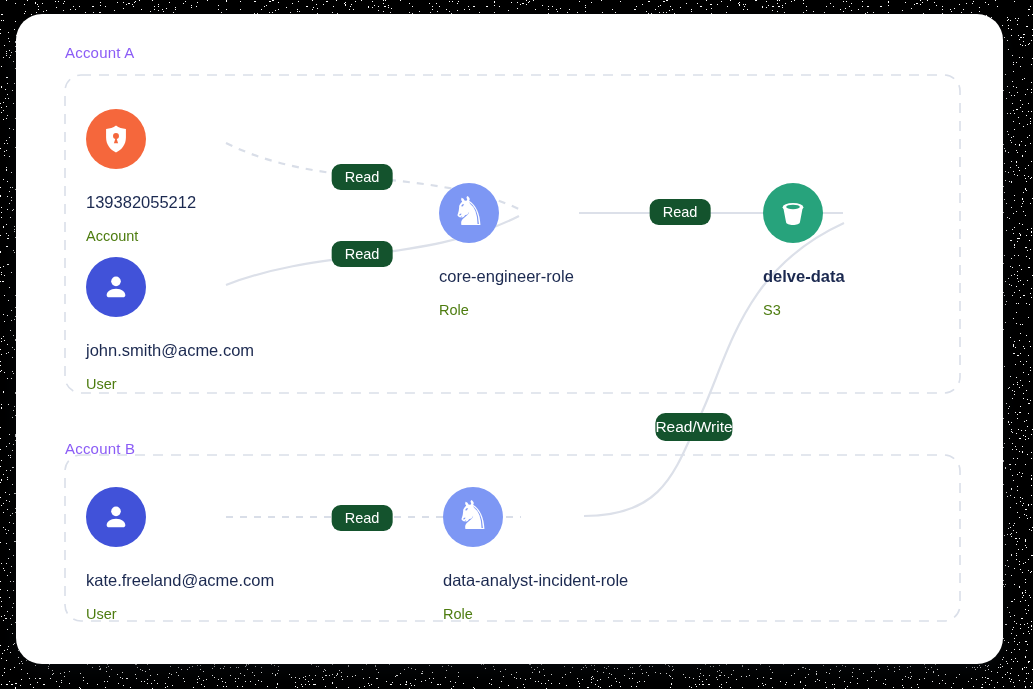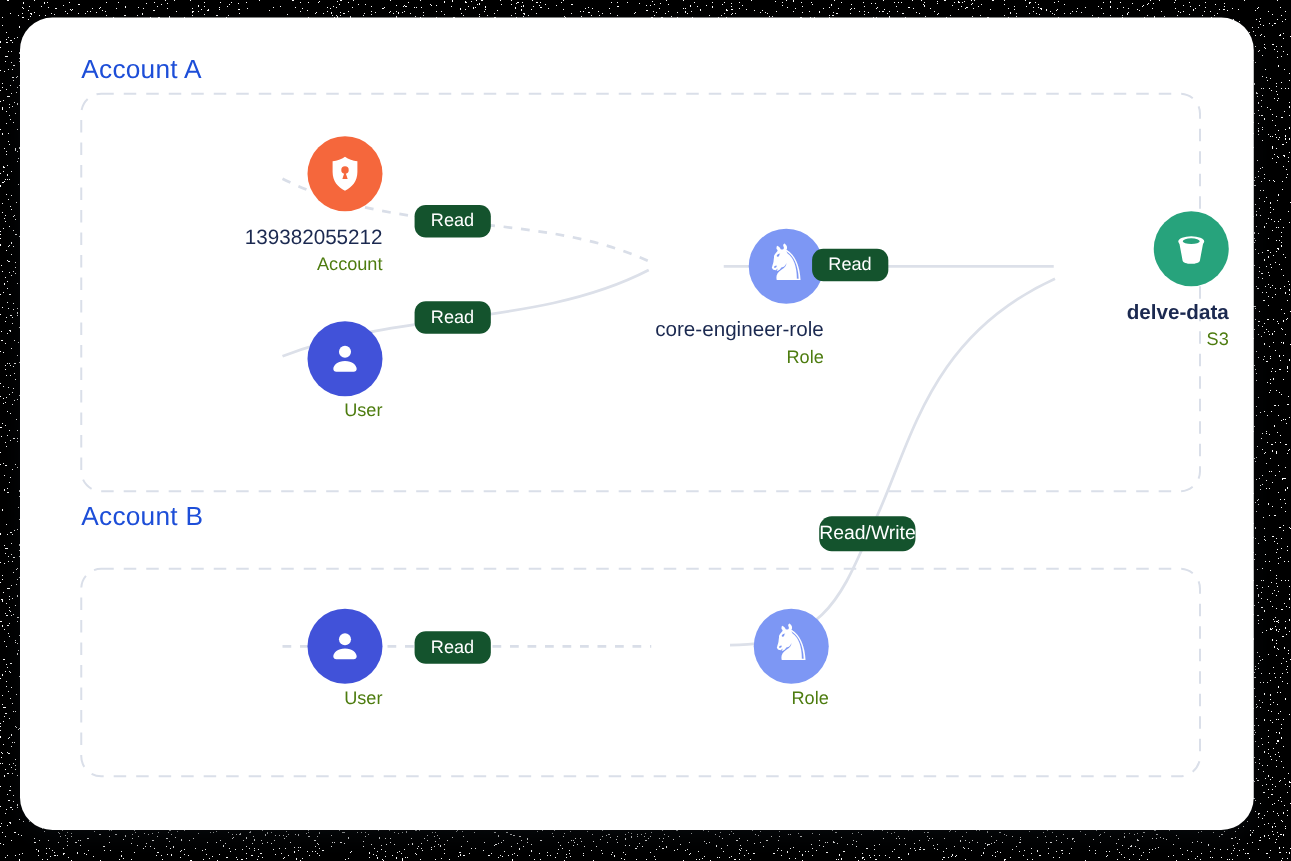--- a/index.html
+++ b/index.html
@@ -9,47 +9,47 @@
     background:#ffffff;
   }
   .noise-bg{position:absolute;left:0;top:0;width:1033px;height:689px;z-index:0;}
   .card{
     position:absolute;left:16px;top:14px;width:987px;height:650px;
     background:#ffffff;border-radius:26px;z-index:1;
     box-shadow:0 8px 18px rgba(10,12,16,.55), 0 2px 5px rgba(10,12,16,.30);
   }
   .overlay{position:absolute;left:0;top:0;width:1033px;height:689px;z-index:2;pointer-events:none;}
   .group-label{
-    position:absolute;z-index:2;font-size:21px;color:#1d4ed8;letter-spacing:.2px;
+    position:absolute;z-index:2;font-size:15px;color:#8b5cf6;letter-spacing:.2px;
   }
   .gl-a{left:65px;top:44px;}
-  .gl-b{left:65px;top:402px;}
+  .gl-b{left:65px;top:440px;}
   .node{
-    position:absolute;width:220px;display:flex;flex-direction:column;align-items:flex-end;z-index:3;
+    position:absolute;width:220px;display:flex;flex-direction:column;align-items:flex-start;z-index:3;gap:12px;
   }
   .node .icon-circle{
     width:60px;height:60px;border-radius:50%;display:flex;align-items:center;justify-content:center;
   }
   .c-orange{background:#F5673C;}
   .c-indigo{background:#4152D9;}
   .c-peri{background:#7D97F4;}
   .c-green{background:#27A37C;}
   .node .nlabel{
     margin-top:11px;font-size:16.5px;color:#1B2950;line-height:20px;white-space:nowrap;
   }
   .node .nlabel.bold{font-weight:700;}
   .node .nsub{
     margin-top:3px;font-size:14.5px;color:#4d7c0f;line-height:19px;
   }
   .knight-glyph{color:#ffffff;font-size:40px;line-height:1;transform:translateY(-2px);
     font-family:"DejaVu Sans", sans-serif;}
   .n1{left:86px;top:109px;}
   .n2{left:86px;top:257px;}
   .n3{left:439px;top:183px;}
-  .n4{left:763px;top:169px;}
+  .n4{left:763px;top:183px;}
   .n5{left:86px;top:487px;}
   .n6{left:443px;top:487px;}
   .badge{
     position:absolute;z-index:4;background:#14532d;color:#FFFFFF;border-radius:9px;
     font-size:14.5px;line-height:20px;padding:3px 13px;white-space:nowrap;
     transform:translate(-50%,-50%);
   }
   .b1{left:362px;top:177px;}
   .b2{left:362px;top:254px;}
   .b3{left:680px;top:212px;}
@@ -98,20 +98,21 @@
   <div class="nsub">Account</div>
 </div>
 
 <div class="node n2">
   <div class="icon-circle c-indigo">
     <svg width="34" height="34" viewBox="0 0 24 24">
       <circle cx="12" cy="8" r="3.4" fill="#ffffff"></circle>
       <path d="M12 13.2 c -4.1 0 -6.6 2.3 -6.6 4.6 c 0 .9 .7 1.5 1.7 1.5 h 9.8 c 1 0 1.7 -.6 1.7 -1.5 c 0 -2.3 -2.5 -4.6 -6.6 -4.6 z" fill="#ffffff"></path>
     </svg>
   </div>
+  <div class="nlabel">john.smith@acme.com</div>
   <div class="nsub">User</div>
 </div>
 
 <div class="node n3">
   <div class="icon-circle c-peri">
     <span class="knight-glyph">♞</span>
   </div>
   <div class="nlabel">core-engineer-role</div>
   <div class="nsub">Role</div>
 </div>
@@ -128,27 +129,29 @@
   <div class="nsub">S3</div>
 </div>
 
 <div class="node n5">
   <div class="icon-circle c-indigo">
     <svg width="34" height="34" viewBox="0 0 24 24">
       <circle cx="12" cy="8" r="3.4" fill="#ffffff"></circle>
       <path d="M12 13.2 c -4.1 0 -6.6 2.3 -6.6 4.6 c 0 .9 .7 1.5 1.7 1.5 h 9.8 c 1 0 1.7 -.6 1.7 -1.5 c 0 -2.3 -2.5 -4.6 -6.6 -4.6 z" fill="#ffffff"></path>
     </svg>
   </div>
+  <div class="nlabel">kate.freeland@acme.com</div>
   <div class="nsub">User</div>
 </div>
 
 <div class="node n6">
   <div class="icon-circle c-peri">
     <span class="knight-glyph">♞</span>
   </div>
+  <div class="nlabel">data-analyst-incident-role</div>
   <div class="nsub">Role</div>
 </div>
 
 <div class="badge b1">Read</div>
 <div class="badge b2">Read</div>
 <div class="badge b3">Read</div>
 <div class="badge b4">Read</div>
 <div class="badge b5">Read/Write</div>
 
 </body></html>

